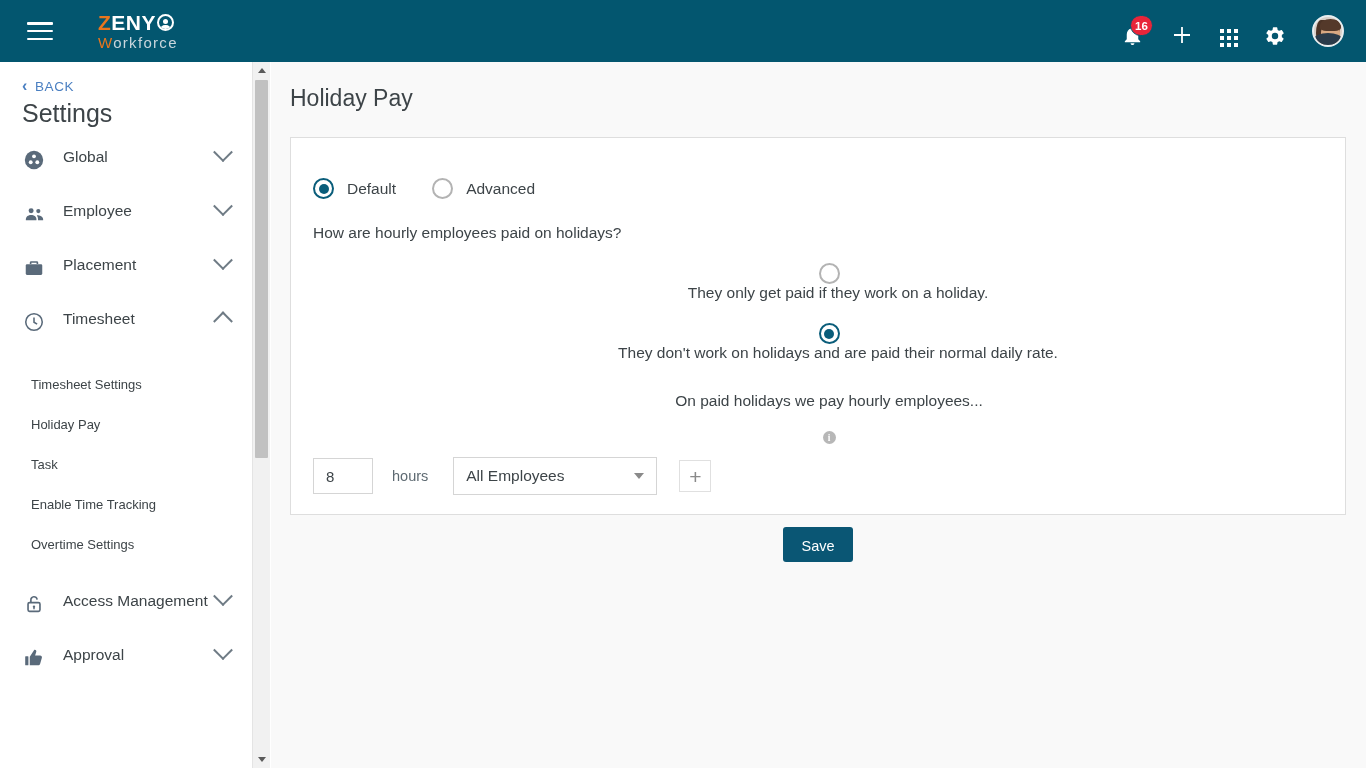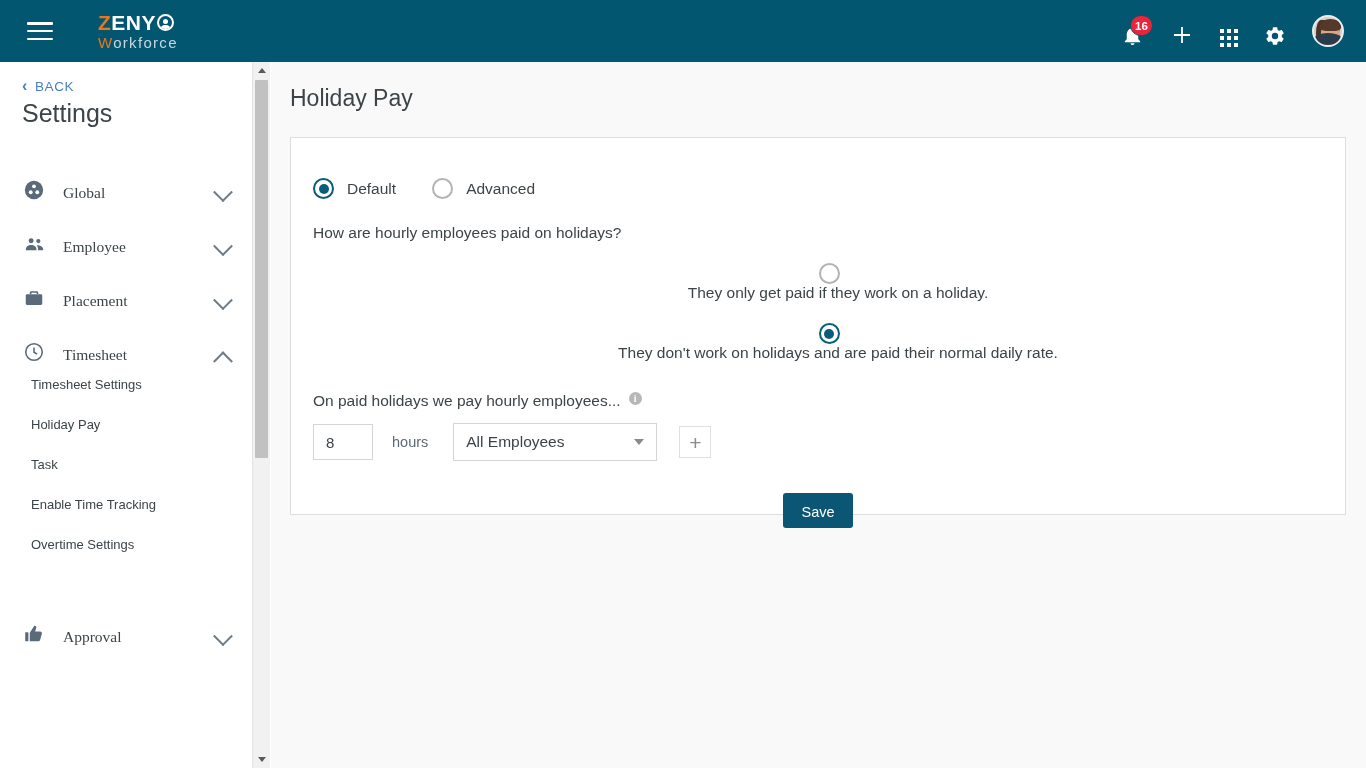--- a/index.html
+++ b/index.html
@@ -91,22 +91,22 @@
     display: flex; align-items: center; gap: 7px;
     margin: 16px 0 0 22px; color: #4a7fc1; font-size: 13.5px;
     letter-spacing: .6px; cursor: pointer;
   }
   .back-chev { font-size: 16px; line-height: 1; font-weight: 600; }
   .settings-title {
     margin: 5px 0 0 22px; font-size: 25px; color: #3d4448; font-weight: 400;
   }
   .nav { margin-top: 20px; }
   .nav-item {
-    display: flex; align-items: flex-end; height: 54px;
-    padding: 0 22px; cursor: pointer; font-family: Liberation Serif, serif;
+    display: flex; align-items: flex-start; height: 54px;
+    padding: 0 22px; cursor: pointer;
   }
   .nav-icon {
     width: 24px; height: 24px; color: #5a6a7a;
     display: flex; align-items: center; justify-content: center; flex: none;
   }
   .nav-label {
     margin-left: 17px; font-size: 15.5px; color: #3d4448; flex: 1;
   }
   .chev {
     width: 14px; height: 14px; flex: none;
@@ -175,22 +175,22 @@
 
   .question {
     margin: 25px 0 0 22px; font-size: 15.5px; color: #3d4448;
   }
   .opt-row {
     display: flex; align-items: center; margin: 21px 0 0 22px; cursor: pointer; flex-direction: column;
   }
   .opt-row .radio-label { margin-left: 18px; }
 
   .paid-label-row {
-    display: flex; gap: 8px;
-    margin: 30px 0 0 22px; font-size: 15.5px; color: #3d4448;
+    display: flex; align-items: center; gap: 21px;
+    margin: 30px 0 0 22px; font-size: 15.5px; color: #3d4448; flex-direction: column;
   }
   .info-icon {
     width: 13px; height: 13px; border-radius: 50%; background: #b7b7b7;
     color: #fff; font-size: 9.5px; font-weight: bold;
     display: flex; align-items: center; justify-content: center;
     font-family: "Liberation Serif", serif; cursor: pointer;
   }
 
   .field-row {
     display: flex; align-items: center; margin: 13px 0 0 22px;
@@ -356,20 +356,32 @@
     </div>
     <div class="subnav-item">
       <span>Enable Time Tracking</span>
     </div>
     <div class="subnav-item">
       <span>Overtime Settings</span>
     </div>
 
     <div style="height:28px"></div>
 
+    <div class="nav-item">
+      <span class="nav-icon">
+        <svg width="22" height="22" viewBox="0 0 24 24" fill="none" stroke="#5a6a7a" stroke-width="1.8">
+            <rect x="5.5" y="10.5" width="13" height="9.5" rx="1.6"></rect>
+            <path d="M8.6 10.5V7.8a3.4 3.4 0 0 1 6.8-.6"></path>
+            <circle cx="12" cy="14.9" r="1.3" fill="#5a6a7a" stroke="none"></circle>
+            <path d="M12 15.6v2" stroke-width="1.6"></path>
+          </svg>
+      </span>
+      <span class="nav-label">Access Management</span>
+      <span class="chev"></span>
+    </div>
 
     <div class="nav-item">
       <span class="nav-icon">
         <svg width="22" height="22" viewBox="0 0 24 24" fill="#5a6a7a">
             <rect x="2.4" y="10" width="3.5" height="10" rx=".7"></rect>
             <path d="M7.4 10.7 12 3.6c.9-1.3 3 .1 2.5 1.6l-1.3 4h5.4c1.5 0 2.4 1.2 2 2.6l-1.8 6.1c-.3 1.2-1.2 2.1-2.5 2.1H7.4z"></path>
           </svg>
       </span>
       <span class="nav-label">Approval</span>
       <span class="chev"></span>

